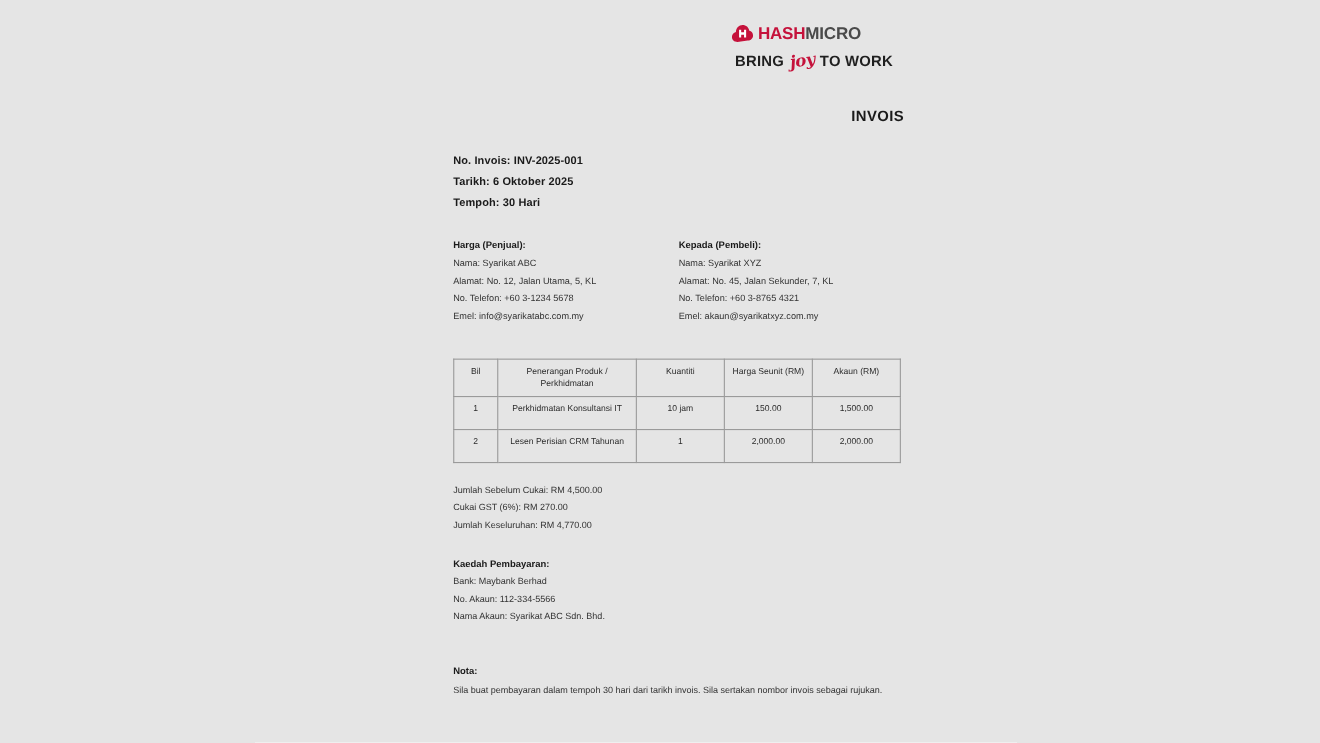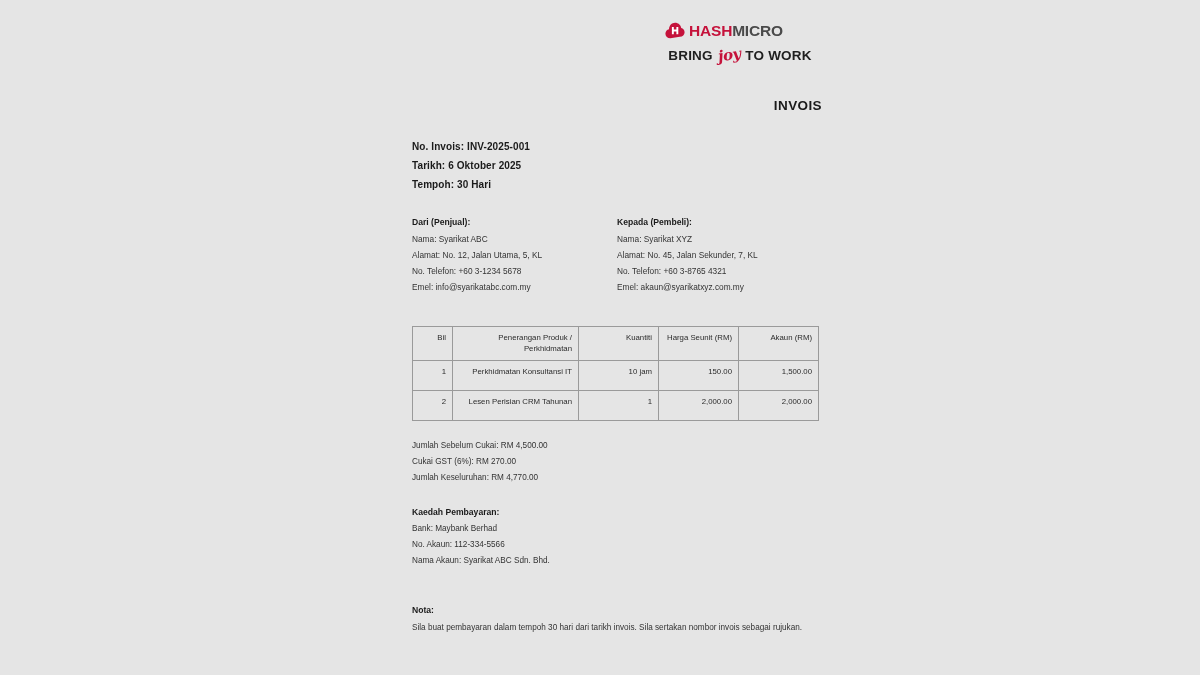--- a/index.html
+++ b/index.html
@@ -133,21 +133,21 @@
     width: 406px;
     border-collapse: collapse;
     table-layout: fixed;
   }
   table.items th,
   table.items td {
     border: 1px solid #9a9a9a;
     padding: 5px 6px 6px 6px;
     font-size: 7.8px;
     font-weight: normal;
-    text-align: right;
+    text-align: center;
     vertical-align: top;
     color: #2b2b2b;
     line-height: 11px;
   }
   table.items th { height: 30px; }
   table.items td { height: 30px; }
   col.c-bil  { width: 40px; }
   col.c-desc { width: 126px; }
   col.c-qty  { width: 80px; }
   col.c-price{ width: 80px; }
@@ -212,21 +212,21 @@
     <div class="invoice-title">INVOIS</div>
 
     <div class="meta">
       <div class="meta-line">No. Invois: INV-2025-001</div>
       <div class="meta-line">Tarikh: 6 Oktober 2025</div>
       <div class="meta-line">Tempoh: 30 Hari</div>
     </div>
 
     <div class="parties">
       <div class="party">
-        <div class="party-title">Dari (Penjual):</div>
+        <div class="party-title">Harga (Penjual):</div>
         <div class="party-line">Nama: Syarikat ABC</div>
         <div class="party-line">Alamat: No. 12, Jalan Utama, 5, KL</div>
         <div class="party-line">No. Telefon: +60 3-1234 5678</div>
         <div class="party-line">Emel: info@syarikatabc.com.my</div>
       </div>
       <div class="party">
         <div class="party-title">Kepada (Pembeli):</div>
         <div class="party-line">Nama: Syarikat XYZ</div>
         <div class="party-line">Alamat: No. 45, Jalan Sekunder, 7, KL</div>
         <div class="party-line">No. Telefon: +60 3-8765 4321</div>

